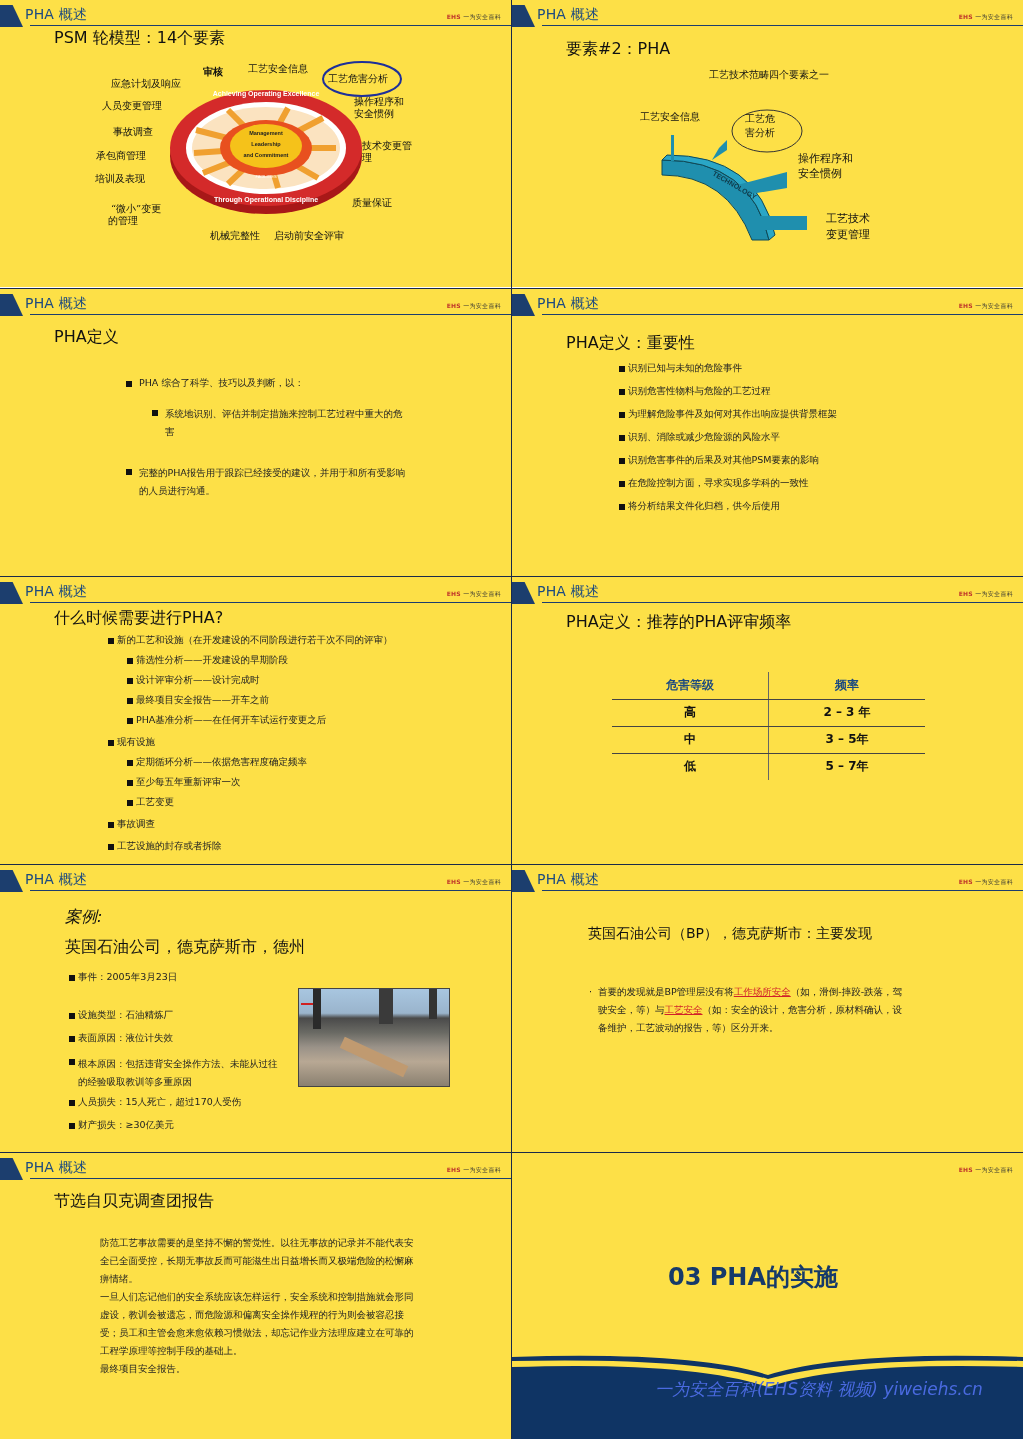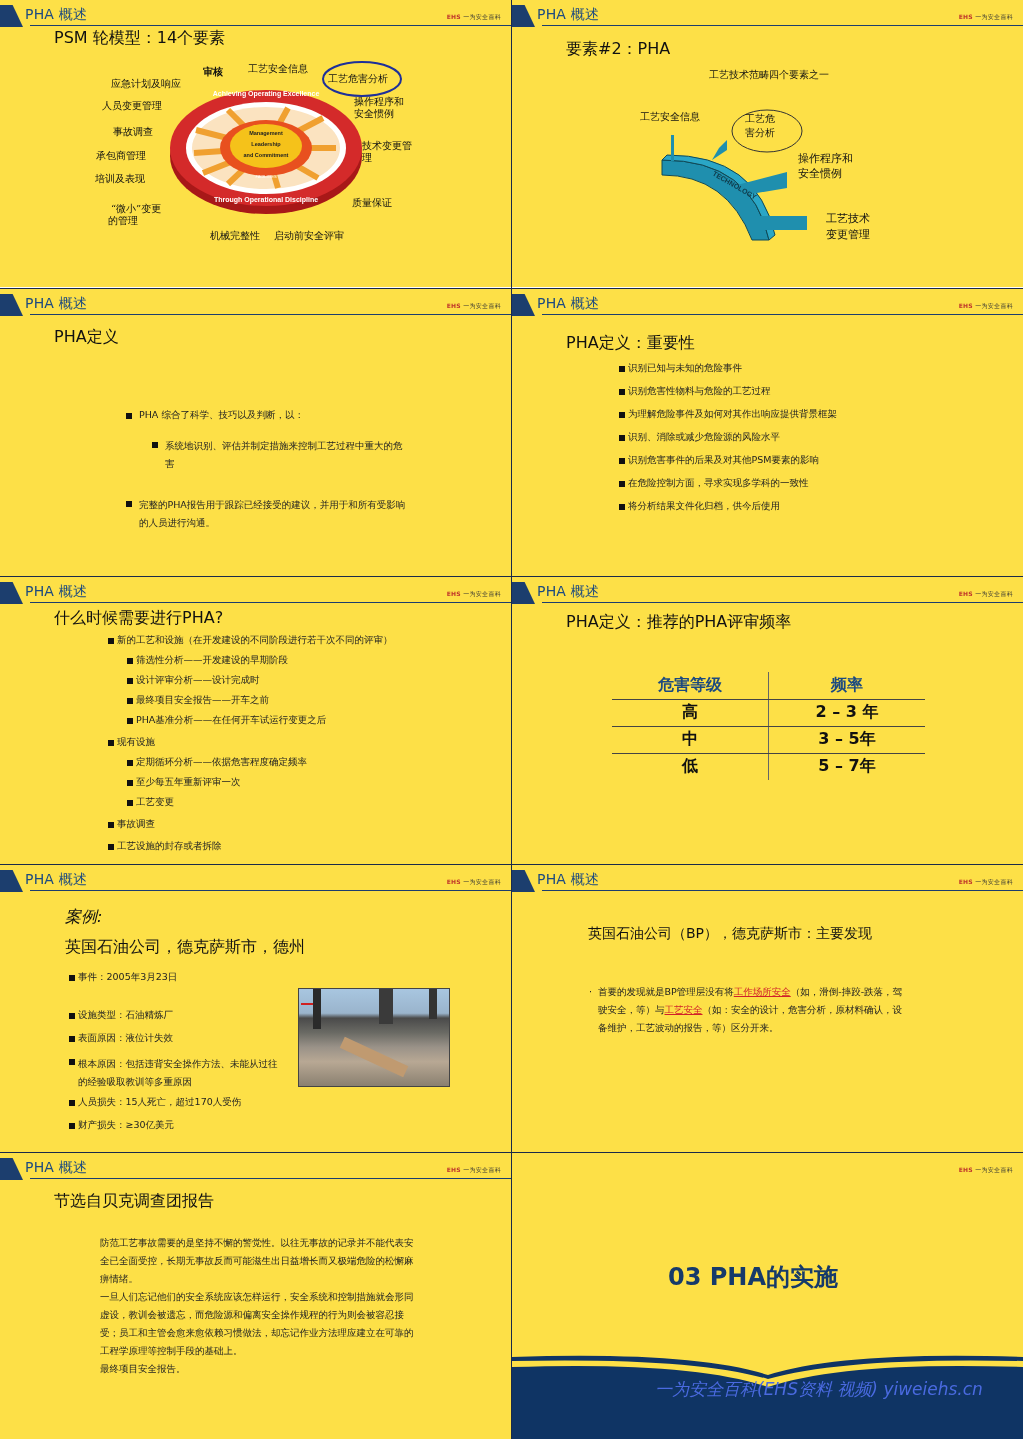--- a/index.html
+++ b/index.html
@@ -16,21 +16,21 @@
   .hdr-line { position: absolute; left: 30px; right: 0; top: 25px; height: 1px; background: #1c3e6e; }
   .hdr-logo { position: absolute; right: 10px; top: 13px; font-size: 6px; color: #333; letter-spacing: 0.3px; }
   .hdr-logo .ehs { color: #c0392b; font-weight: bold; }
   .stitle { position: absolute; left: 54px; font-size: 16px; color: #111; }
   .bul { position: relative; padding-left: 12px; }
   .bul::before { content: ""; position: absolute; left: 0; top: 0.45em; width: 6px; height: 6px; background: #111; }
   .small { font-size: 9.5px; line-height: 1.3; color: #222; }
   
   .lbl { position: absolute; font-family: "DejaVu Serif", serif; font-size: 10px; color: #111; white-space: nowrap; }
   
-  .freq-table { position: absolute; left: 612px; top: 672px; width: 313px; border-collapse: collapse; font-size: 16px; font-weight: bold; }
+  .freq-table { position: absolute; left: 612px; top: 672px; width: 313px; border-collapse: collapse; font-size: 12px; font-weight: bold; }
   .freq-table th { color: #1c4a80; height: 27px; border-bottom: 1.5px solid #444; }
   .freq-table td { height: 27px; text-align: center; border-bottom: 1.5px solid #444; }
   .freq-table tr:last-child td { border-bottom: none; }
   .freq-table th:first-child, .freq-table td:first-child { border-right: 1.5px solid #666; width: 50%; }
   .link-red { color: #d0202a; text-decoration: underline; }
 </style>
 </head>
 <body>
 
 <div class="grid">
@@ -121,21 +121,21 @@
     <div class="lbl" style="left:314px;top:227px;font-size:11px;">变更管理</div>
   </div>
 
   <div class="slide" style="left:0;top:289px;">
     <div class="hdr-tri"></div>
     <div class="hdr-title">PHA 概述</div>
     <div class="hdr-line"></div>
     <div class="hdr-logo"><span class="ehs">EHS</span> <span>一为安全百科</span></div>
     <div class="stitle" style="top:38px;">PHA定义</div>
     <div style="position:absolute;left:126px;top:88px;width:280px;" class="small">
-      <div class="bul" style="padding-left:13px;margin-top:32px;">PHA 综合了科学、技巧以及判断，以：</div>
+      <div class="bul" style="padding-left:13px;">PHA 综合了科学、技巧以及判断，以：</div>
       <div class="bul" style="margin-left:26px;margin-top:16px;padding-left:13px;line-height:1.85;">系统地识别、评估并制定措施来控制工艺过程中重大的危害</div>
       <div class="bul" style="margin-top:24px;padding-left:13px;line-height:1.85;">完整的PHA报告用于跟踪已经接受的建议，并用于和所有受影响的人员进行沟通。</div>
     </div>
   </div>
 
   <div class="slide" style="left:512px;top:289px;">
     <div class="hdr-tri"></div>
     <div class="hdr-title">PHA 概述</div>
     <div class="hdr-line"></div>
     <div class="hdr-logo"><span class="ehs">EHS</span> <span>一为安全百科</span></div>

